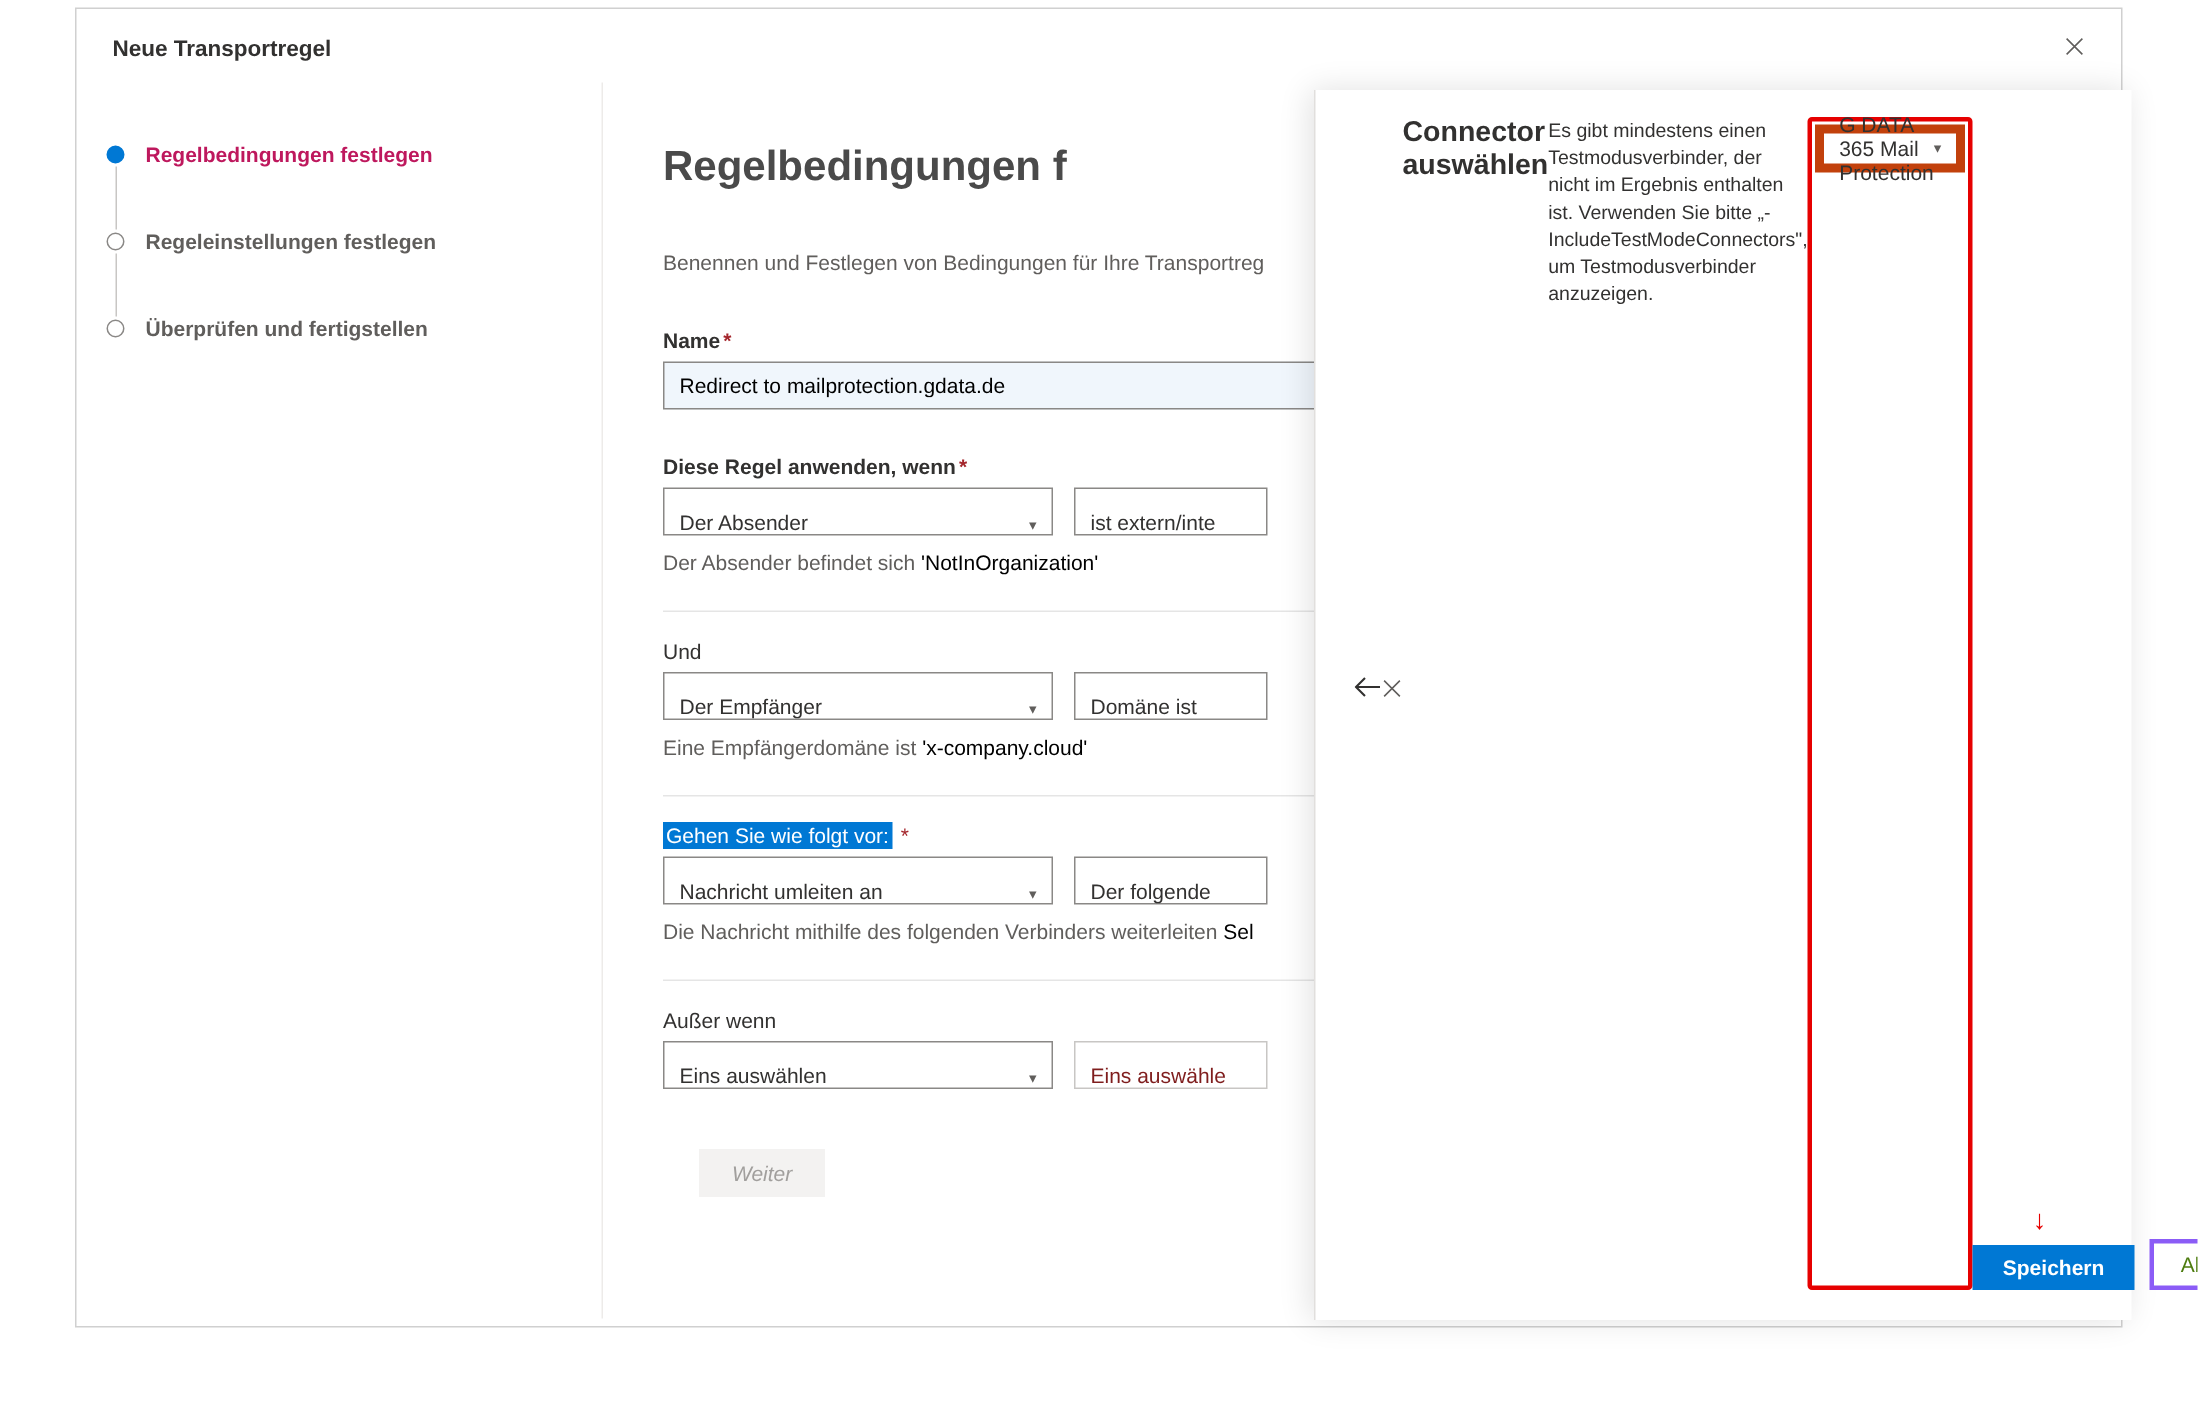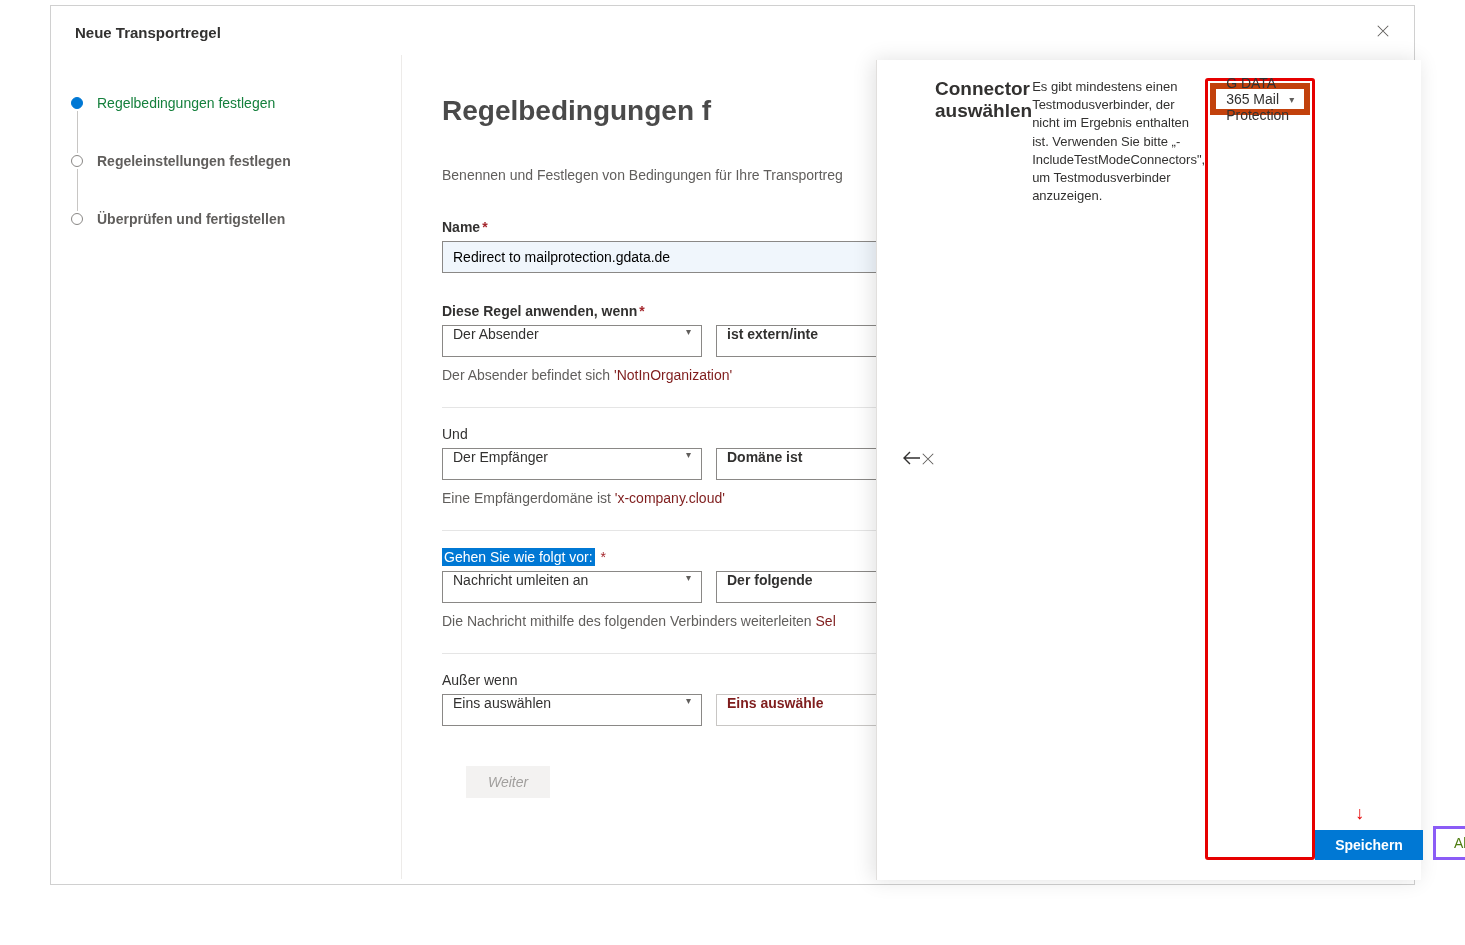--- a/index.html
+++ b/index.html
@@ -11,42 +11,42 @@
 .header-title { font-size: 15px; font-weight: 600; color: #323130; }
 .close-x { cursor: pointer; color: #605e5c; font-size: 14px; }
 
 .body-wrap { display: flex; height: calc(100% - 54px); }
 
 .sidebar { width: 350px; padding: 40px 20px 20px 20px; border-right: none; }
 .step { display: flex; align-items: center; margin-bottom: 0; position: relative; }
 .step-dot { width: 12px; height: 12px; border-radius: 50%; border: 1.5px solid #8a8886; background: #fff; margin-right: 14px; position: relative; z-index: 2; }
 .step-dot.active { background: #0078d4; border-color: #0078d4; }
 .step-label { color: #605e5c; font-size: 14px; font-weight: 600; }
-.step-label.active { color: #15803d; font-weight: 400; }
+.step-label.active { color: #be185d; font-weight: 700; }
 .step-line { width: 1px; height: 42px; background: #c8c6c4; margin-left: 5.5px; }
 .sidebar-steps { padding-left: 0; }
 
 .main { flex: 1; border-left: 1px solid #edebe9; padding: 40px 40px 20px 40px; background: #fff; overflow: hidden; }
 .main h1 { font-size: 28px; font-weight: 700; color: #4a4a4a; margin-bottom: 40px; }
 .main-desc { color: #605e5c; margin-bottom: 36px; }
 
 .form-label { font-size: 14px; color: #323130; margin-bottom: 6px; font-weight: 600; }
 .req { color: #a4262c; margin-left: 2px; }
 .text-input { width: 520px; height: 32px; border: 1px solid #8a8886; padding: 0 10px; font-size: 14px; background: #f0f6fc; }
 
 .section-gap { margin-top: 30px; }
 .select-row { display: flex; gap: 14px; margin-top: 6px; }
-.fake-select { height: 32px; border: 1px solid #8a8886; background: #fff; display: flex; align-items: flex-start; justify-content: space-between; padding: 0 10px; cursor: pointer; font-size: 14px; color: #323130; }
+.fake-select { height: 32px; border: 1px solid #8a8886; background: #fff; display: flex; align-items: flex-end; justify-content: space-between; padding: 0 10px; cursor: pointer; font-size: 14px; color: #323130; }
 .fake-select.disabled { color: #7f1d1d; background: #fff; border-color: #c8c6c4; cursor: default; }
 .sel-w1 { width: 260px; }
-.sel-w2 { width: 161px; font-weight: bold; }
+.sel-w2 { width: 129px; }
 .chev { color: #605e5c; font-size: 10px; }
 
 .helper-text { margin-top: 10px; color: #605e5c; font-size: 14px; }
-.helper-link { color: #7f1d1d; }
+.helper-link { color: #000000; }
 
 .divider { border: none; border-top: 1px solid #e5e5e5; margin: 24px 0 18px 0; width: 520px; }
 
 .highlight-label { background: #0078d4; color: #fff; padding: 1px 2px; font-weight: 400; }
 
 .weiter-btn { margin-top: 40px; background: #f3f2f1; color: #a19f9d; border: none; padding: 8px 22px; font-size: 14px; cursor: default; margin-left: 24px; font-style: italic; }
 
 
 .side-panel { position: absolute; top: 60px; right: 44px; width: 545px; height: 820px; background: #fff; border-left: 1px solid #e1dfdd; box-shadow: -3px 0 20px rgba(0,0,0,0.12); padding: 18px 26px 20px 26px; display: flex; }
 .panel-top { display: flex; justify-content: space-between; align-items: center; margin-bottom: 18px; }

